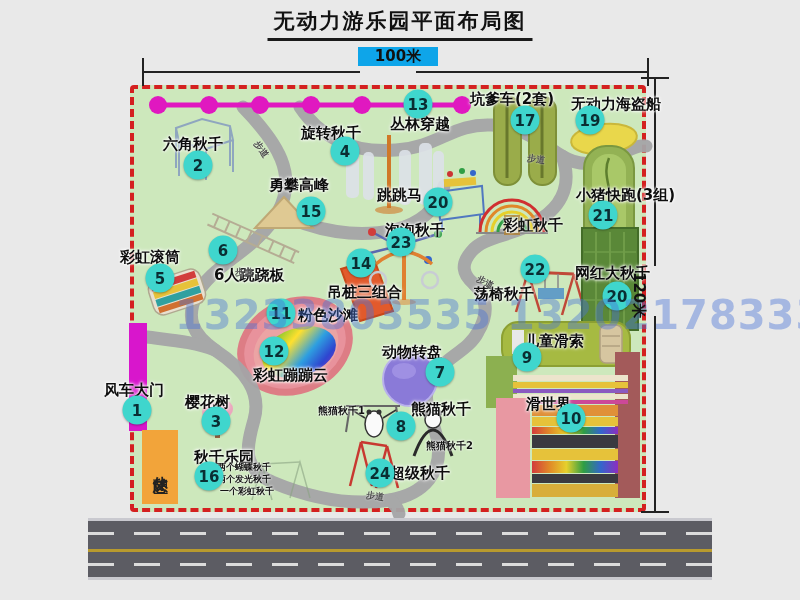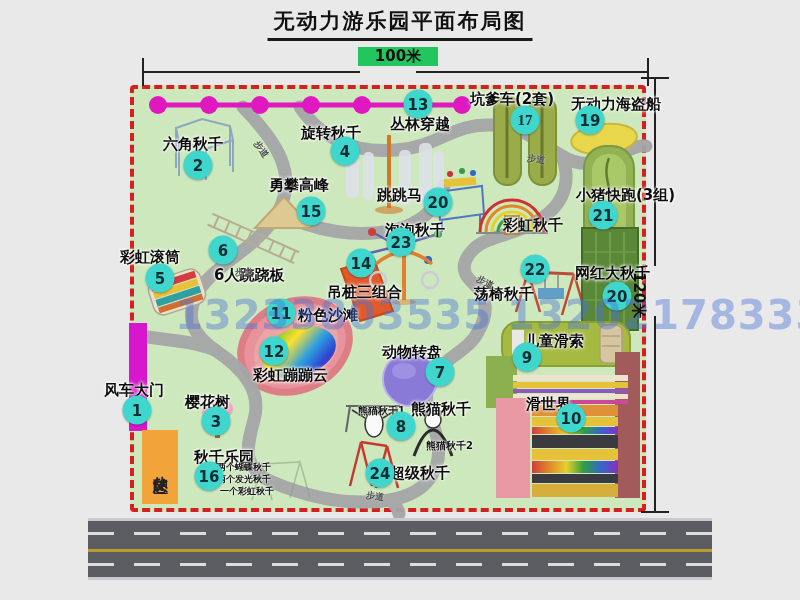--- a/index.html
+++ b/index.html
@@ -21,21 +21,21 @@
     color:#0a2e33;font-size:15px;font-weight:700;display:flex;align-items:center;justify-content:center;
     transform:translate(-50%,-50%);box-shadow:0 1px 2px rgba(0,0,0,.3);z-index:5;}
   .trail-label{position:absolute;font-size:9px;font-weight:700;color:#4a4a4a;white-space:nowrap;z-index:4;
     text-shadow:0 0 2px rgba(255,255,255,.8);}
   .extra-text{position:absolute;font-weight:700;color:#141414;white-space:nowrap;z-index:4;
     text-shadow:0 0 2px #fff,0 0 3px rgba(255,255,255,.9);}
   .wm-company{position:absolute;left:262px;top:246px;font-size:44px;font-weight:700;
     color:rgba(118,158,124,.33);letter-spacing:4px;white-space:nowrap;z-index:6;}
   .wm-phone{position:absolute;left:175px;top:292px;font-size:40px;font-weight:700;
     color:rgba(72,114,214,.42);letter-spacing:1px;white-space:nowrap;z-index:6;}
-  .dim-label-top{position:absolute;left:358px;top:47px;width:80px;text-align:center;background:#22c55e;
+  .dim-label-top{position:absolute;left:358px;top:47px;width:80px;text-align:center;background:#0ea5e9;
     font-size:15px;font-weight:700;color:#111;z-index:8;}
   .dim-label-right{position:absolute;left:648px;top:272px;font-size:15px;font-weight:700;color:#111;
     transform:rotate(90deg);transform-origin:left top;white-space:nowrap;z-index:8;}
   .road{position:absolute;left:88px;top:518px;width:624px;height:62px;background:#5c5c63;
     border-top:3px solid #c9c9cf;border-bottom:3px solid #c9c9cf;box-sizing:border-box;z-index:2;}
   .road .dash{position:absolute;left:0;width:100%;height:3px;
     background:repeating-linear-gradient(90deg,#dcdcdc 0 26px,transparent 26px 46px);}
   .road .dash.top{top:11px;} .road .dash.bottom{bottom:11px;}
   .road .center{position:absolute;left:0;top:50%;width:100%;height:3px;background:#b89a2e;}
   .road .road-label{position:absolute;left:0;top:50%;width:100%;transform:translateY(-54%);
@@ -341,37 +341,37 @@
       <div class="badge" style="left: 274px; top: 351px;">12</div>
       <div class="attr-label" style="left: 390px; top: 115px;">丛林穿越</div>
       <div class="badge" style="left: 418px; top: 104px;">13</div>
       <div class="attr-label" style="left: 327px; top: 283px;">吊桩三组合</div>
       <div class="badge" style="left: 361px; top: 263px;">14</div>
       <div class="attr-label" style="left: 269px; top: 176px;">勇攀高峰</div>
       <div class="badge" style="left: 311px; top: 211px; text-align: center;">15</div>
       <div class="attr-label" style="left: 194px; top: 448px;">秋千乐园</div>
       <div class="badge" style="left: 209px; top: 476px;">16</div>
       <div class="attr-label" style="left: 470px; top: 90px;">坑爹车(2套)</div>
-      <div class="badge" style="left: 525px; top: 120px; font-family: Liberation Serif, serif;">17</div>
+      <div class="badge" style="left: 525px; top: 120px;">17</div>
       <div class="attr-label" style="left: 377px; top: 186px;">跳跳马</div>
       <div class="badge" style="left: 438px; top: 202px;">20</div>
       <div class="attr-label" style="left: 571px; top: 95px;">无动力海盗船</div>
       <div class="badge" style="left: 590px; top: 120px;">19</div>
       <div class="attr-label" style="left: 575px; top: 264px;">网红大秋千</div>
       <div class="badge" style="left: 617px; top: 296px;">20</div>
       <div class="attr-label" style="left: 576px; top: 186px;">小猪快跑(3组)</div>
       <div class="badge" style="left: 603px; top: 215px;">21</div>
       <div class="attr-label" style="left: 474px; top: 285px;">荡椅秋千</div>
       <div class="badge" style="left: 535px; top: 269px;">22</div>
       <div class="attr-label" style="left: 385px; top: 221px;">泡泡秋千</div>
       <div class="badge" style="left: 401px; top: 242px;">23</div>
       <div class="attr-label" style="left: 390px; top: 464px;">超级秋千</div>
       <div class="badge" style="left: 380px; top: 473px;">24</div>
       <div class="extra-text" style="left: 503px; top: 216px; font-size: 15px;">彩虹秋千</div>
-      <div class="extra-text" style="left: 318px; top: 404px; font-size: 10px; margin-left: 40px;">熊猫秋千1</div>
+      <div class="extra-text" style="left: 318px; top: 404px; font-size: 10px;">熊猫秋千1</div>
       <div class="extra-text" style="left: 426px; top: 439px; font-size: 10px;">熊猫秋千2</div>
       <div class="extra-text" style="left: 217px; top: 461px; font-size: 9px;">两个蝴蝶秋千</div>
       <div class="extra-text" style="left: 217px; top: 473px; font-size: 9px;">两个发光秋千</div>
       <div class="extra-text" style="left: 220px; top: 485px; font-size: 9px;">一个彩虹秋千</div>
       <div class="trail-label" style="left: 252px; top: 143px; transform: rotate(55deg);">步道</div>
       <div class="trail-label" style="left: 527px; top: 153px; transform: rotate(8deg);">步道</div>
       <div class="trail-label" style="left: 235px; top: 266px; transform: rotate(0deg);">步道</div>
       <div class="trail-label" style="left: 476px; top: 276px; transform: rotate(28deg);">步道</div>
       <div class="trail-label" style="left: 366px; top: 490px; transform: rotate(8deg);">步道</div>
     </div>

